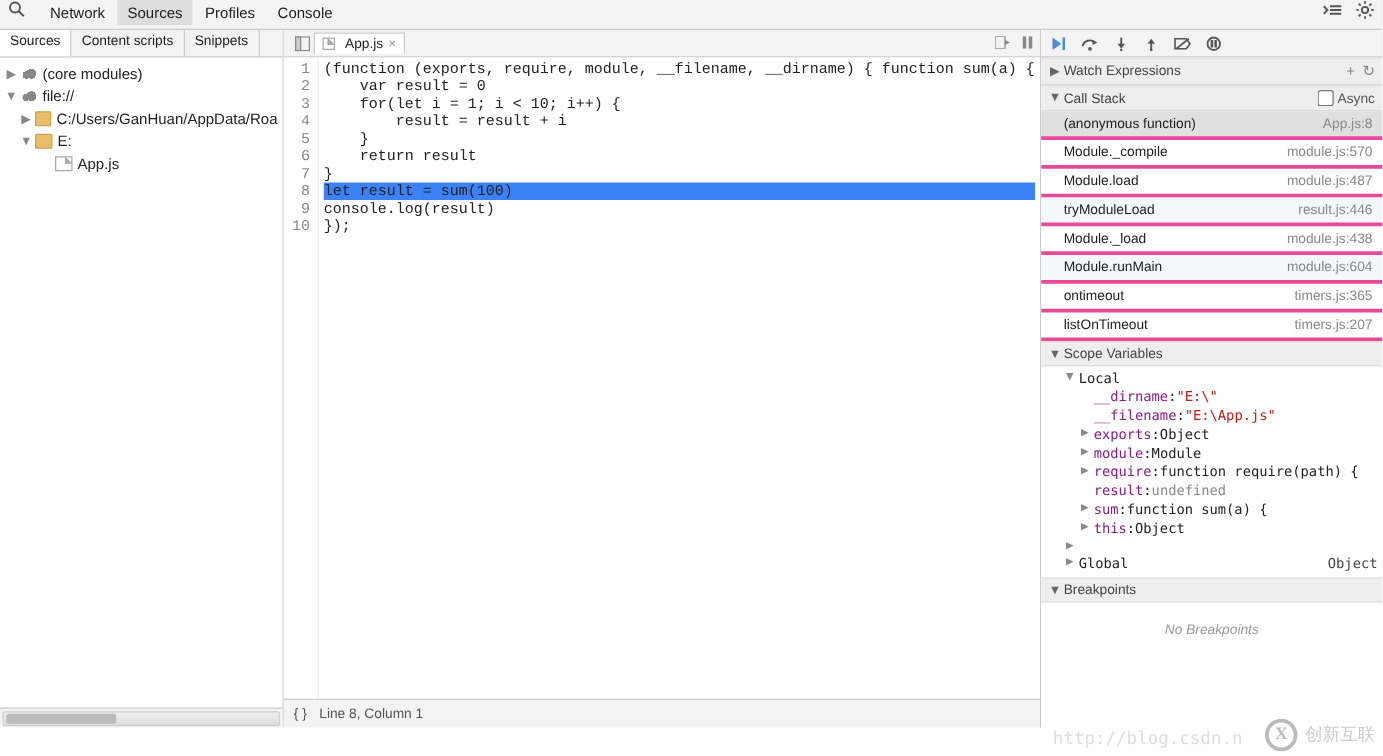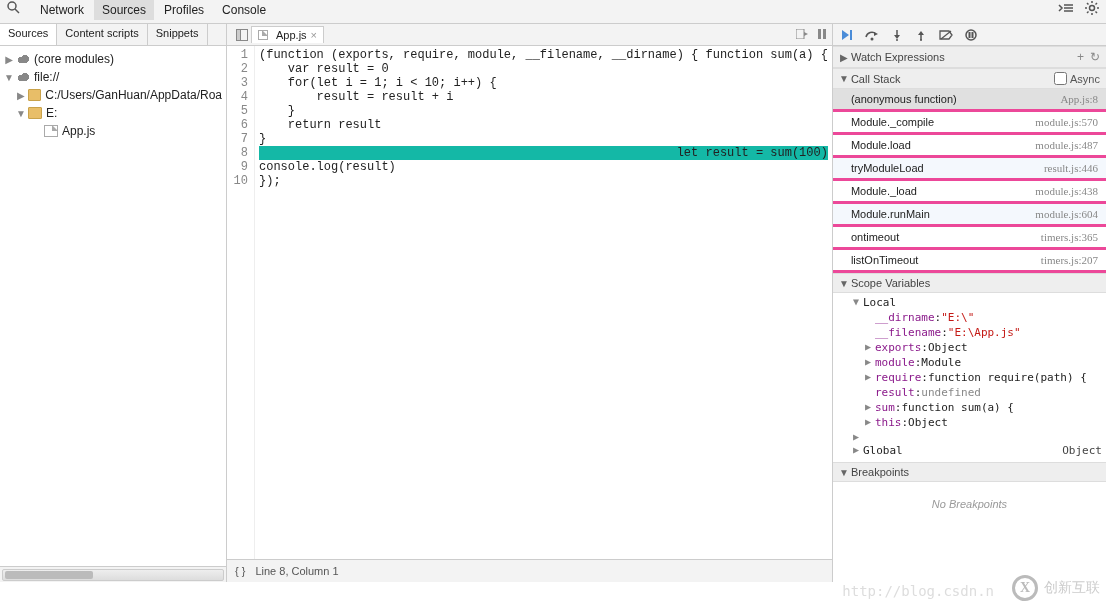--- a/index.html
+++ b/index.html
@@ -30,34 +30,34 @@
 .center { flex: 1; display: flex; flex-direction: column; border-right: 1px solid #ccc; }
 .file-tabs { height: 22px; background: #f3f3f3; border-bottom: 1px solid #ccc; display:flex; align-items:center; padding-left:6px; }
 .tab-ico-btn { width:18px; display:flex; justify-content:center; color:#666; }
 .file-tab { display:flex; align-items:center; padding:2px 6px; background:#fff; border:1px solid #ccc; border-bottom:none; font-size:11px; gap:4px; }
 .file-tab .close { color:#999; font-size:11px; }
 .file-tabs-right { margin-left:auto; display:flex; gap:10px; padding-right:6px; color:#666; }
 .editor { flex:1; display:flex; font-family: Consolas, "Courier New", monospace; font-size:12px; background:#fff; overflow:hidden; }
 .gutter { width:28px; text-align:right; color:#888; background:#fff; padding:2px 6px 0 0; border-right:1px solid #eee; line-height:14px; }
 .code { flex:1; padding:2px 4px 0 4px; line-height:14px; white-space:pre; }
 .code-line { height:14px; }
-.code-line.hl { background:#14b8a6;text-align:right; }
+.code-line.hl { background:#3b82f6; }
 .status { height:23px; background:#f3f3f3; border-top:1px solid #ccc; padding:0 8px; font-size:11px; color:#555; display:flex; align-items:center; gap:10px; }
 .right { width: 281px; display:flex; flex-direction:column; background:#fff; }
 .dbg-toolbar { height:22px; background:#f3f3f3; border-bottom:1px solid #ccc; display:flex; align-items:center; gap:12px; padding:0 8px; color:#555; }
 .dbg-toolbar svg { display:block; }
 .section-hdr { background:#eee; border-top:1px solid #ddd; border-bottom:1px solid #ddd; padding:3px 6px; font-size:11px; color:#444; display:flex; align-items:center; }
 .section-hdr .tw { color:#666; }
 .section-hdr .sp { margin-left:auto; display:flex; gap:6px; color:#888; font-size:12px; }
 .async-box { display:flex; align-items:center; gap:3px; font-size:11px; color:#555; }
 .callstack { font-size:11px; }
 .cs-row { display:flex; padding:4px 8px 4px 18px; border-bottom:3px solid #ec4899; }
 .cs-row.sel { background:#e0e0e0; }
 .cs-row.alt { background:#f4f8fd; }
-.cs-loc { margin-left:auto; color:#888;font-family:Liberation Serif, serif; }
+.cs-loc { margin-left:auto; color:#888; }
 .scope { font-family: Consolas, monospace; font-size:11px; padding:2px 0 4px 0; }
 .sc-row { padding:1px 4px 1px 18px; display:flex; white-space:nowrap; }
 .sc-row .tw{color:#888}
 .prop { color:#8b1a8b; }
 .val-str { color:#c41a16; }
 .val-obj { color:#222; }
 .sc-ind1{padding-left:30px}
 .nobp { text-align:center; color:#999; font-style:italic; padding:16px 0; font-size:11px; }
 .watermark { position:absolute; right:6px; bottom:4px; font-family:Georgia,serif; color:#ccc; font-size:14px; pointer-events:none; display:flex; align-items:center; gap:6px; }
 .watermark .c { width:26px; height:26px; border-radius:50%; border:3px solid #bbb; display:flex; align-items:center; justify-content:center; font-weight:bold; color:#bbb; }

